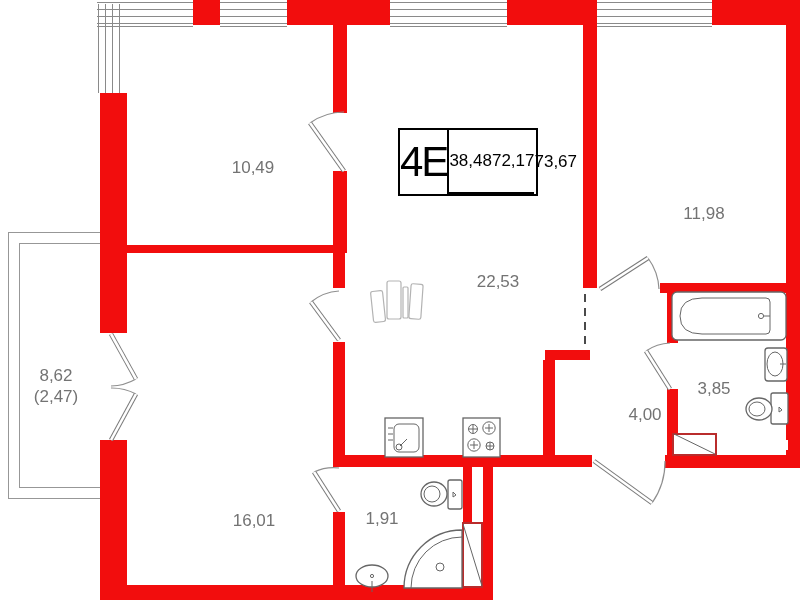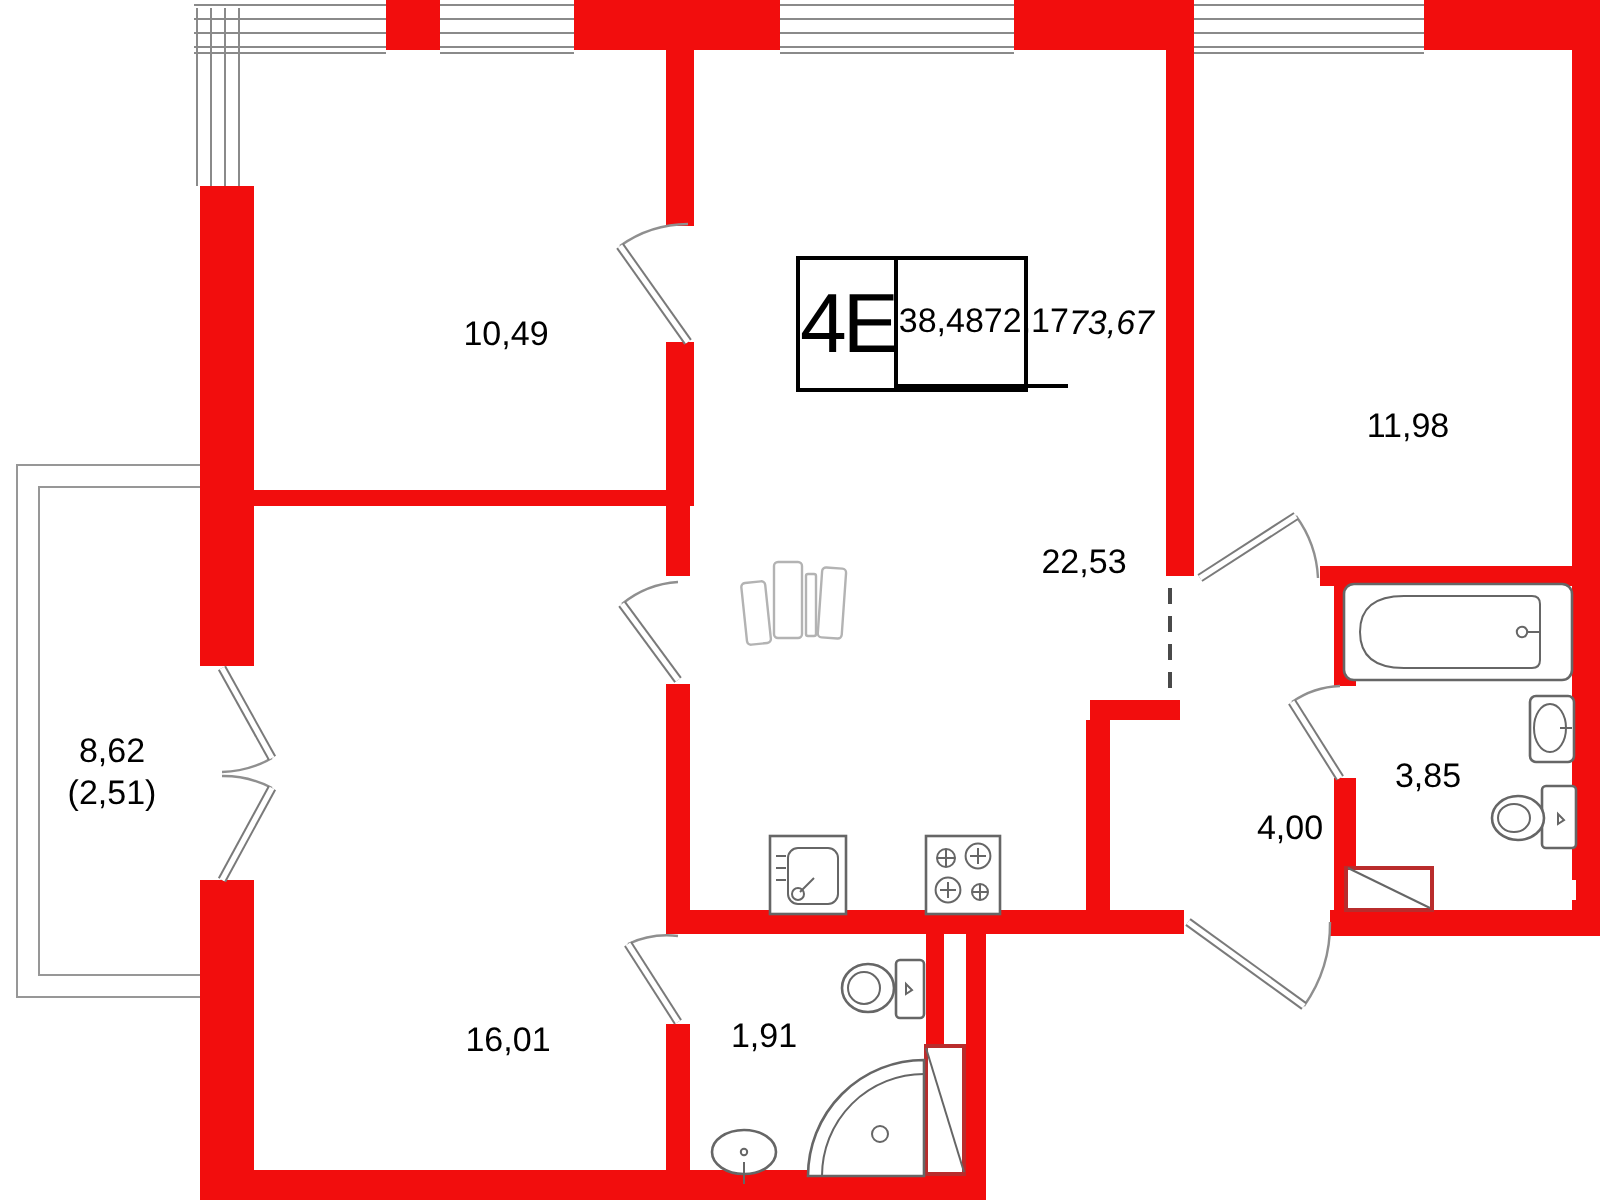--- a/index.html
+++ b/index.html
@@ -8,30 +8,30 @@
   .w{position:absolute;background:var(--wall,#f20d0d);}
   .win-h{position:absolute;height:23px;background:
       repeating-linear-gradient(to bottom,transparent 0 6px,#8a8a8a 6px 7px);
       border-top:1px solid #8a8a8a;border-bottom:1px solid #8a8a8a;}
   .win-v{position:absolute;width:26px;background:
       repeating-linear-gradient(to right,transparent 0 6px,#8a8a8a 6px 7px);
       border-left:1px solid #8a8a8a;}
   .balc{position:absolute;border:1px solid #979797;border-right:none;}
   .shaft{position:absolute;background:#fff;border:2px solid #b92c2c;box-sizing:border-box;}
   .niche{position:absolute;background:#fff;}
-  .lbl{position:absolute;transform:translate(-50%,-50%);font-size:17px;color:#000000;
+  .lbl{position:absolute;transform:translate(-50%,-50%);font-size:17px;color:#737373;
        white-space:nowrap;text-align:center;line-height:21px;}
-  #unitcard{position:absolute;left:398px;top:128px;width:116px;height:68px;
+  #unitcard{position:absolute;left:398px;top:128px;width:140px;height:68px;
        display:flex;border:2px solid #000;box-sizing:border-box;background:#fff;}
   #unitcard .unit{width:55px;display:flex;align-items:center;justify-content:center;
        font-size:42px;letter-spacing:-2px;border-right:2px solid #000;}
   #unitcard .vals{flex:1;display:flex;flex-direction:row;}
   #unitcard .vals div{flex:1;display:flex;align-items:center;justify-content:center;
        font-size:17px;border-bottom:2px solid #000;}
-  #unitcard .vals div:last-child{border-bottom:none;font-style:italic;}
+  #unitcard .vals div:last-child{border-bottom:none;}
   svg{position:absolute;left:0;top:0;pointer-events:none;}
   .leafO{stroke:#7a7a7a;stroke-width:4.6;fill:none;}
   .leafI{stroke:#ffffff;stroke-width:2.6;fill:none;}
   .arc{stroke:#8f8f8f;stroke-width:1.2;fill:none;}
   .fx{stroke:#666;stroke-width:1.3;fill:#fff;}
   .fxl{stroke:#666;stroke-width:1;fill:none;}
   .gray{stroke:#b3b3b3;stroke-width:1.2;fill:#fff;}
 </style>
 </head>
 <body>
@@ -188,29 +188,29 @@
 
     <g>
       <rect class="gray" x="372" y="291" width="12" height="31" rx="2" transform="rotate(-6 378 306)"></rect>
       <rect class="gray" x="387" y="281" width="14" height="38" rx="2"></rect>
       <rect class="gray" x="403" y="287" width="5" height="31" rx="1"></rect>
       <rect class="gray" x="410" y="284" width="12" height="35" rx="2" transform="rotate(4 416 301)"></rect>
     </g>
   </svg>
 
   <div class="lbl" style="left:253px;top:167px;">10,49</div>
-  <div class="lbl" style="left:498px;top:281px;margin-left:44px;">22,53</div>
+  <div class="lbl" style="left:498px;top:281px;">22,53</div>
   <div class="lbl" style="left:704px;top:213px;">11,98</div>
   <div class="lbl" style="left:254px;top:520px;">16,01</div>
   <div class="lbl" style="left:382px;top:518px;">1,91</div>
   <div class="lbl" style="left:609px;top:414px;margin-left:36px;">4,00</div>
   <div class="lbl" style="left:714px;top:388px;">3,85</div>
   <div class="lbl" style="left:56px;top:386px;">
     <div>8,62</div>
-    <div>(2,51)</div>
+    <div>(2,47)</div>
   </div>
 
   <div id="unitcard">
     <div class="unit">4E</div>
     <div class="vals">
       <div>38,48</div>
       <div>72,17</div>
       <div>73,67</div>
     </div>
   </div>

